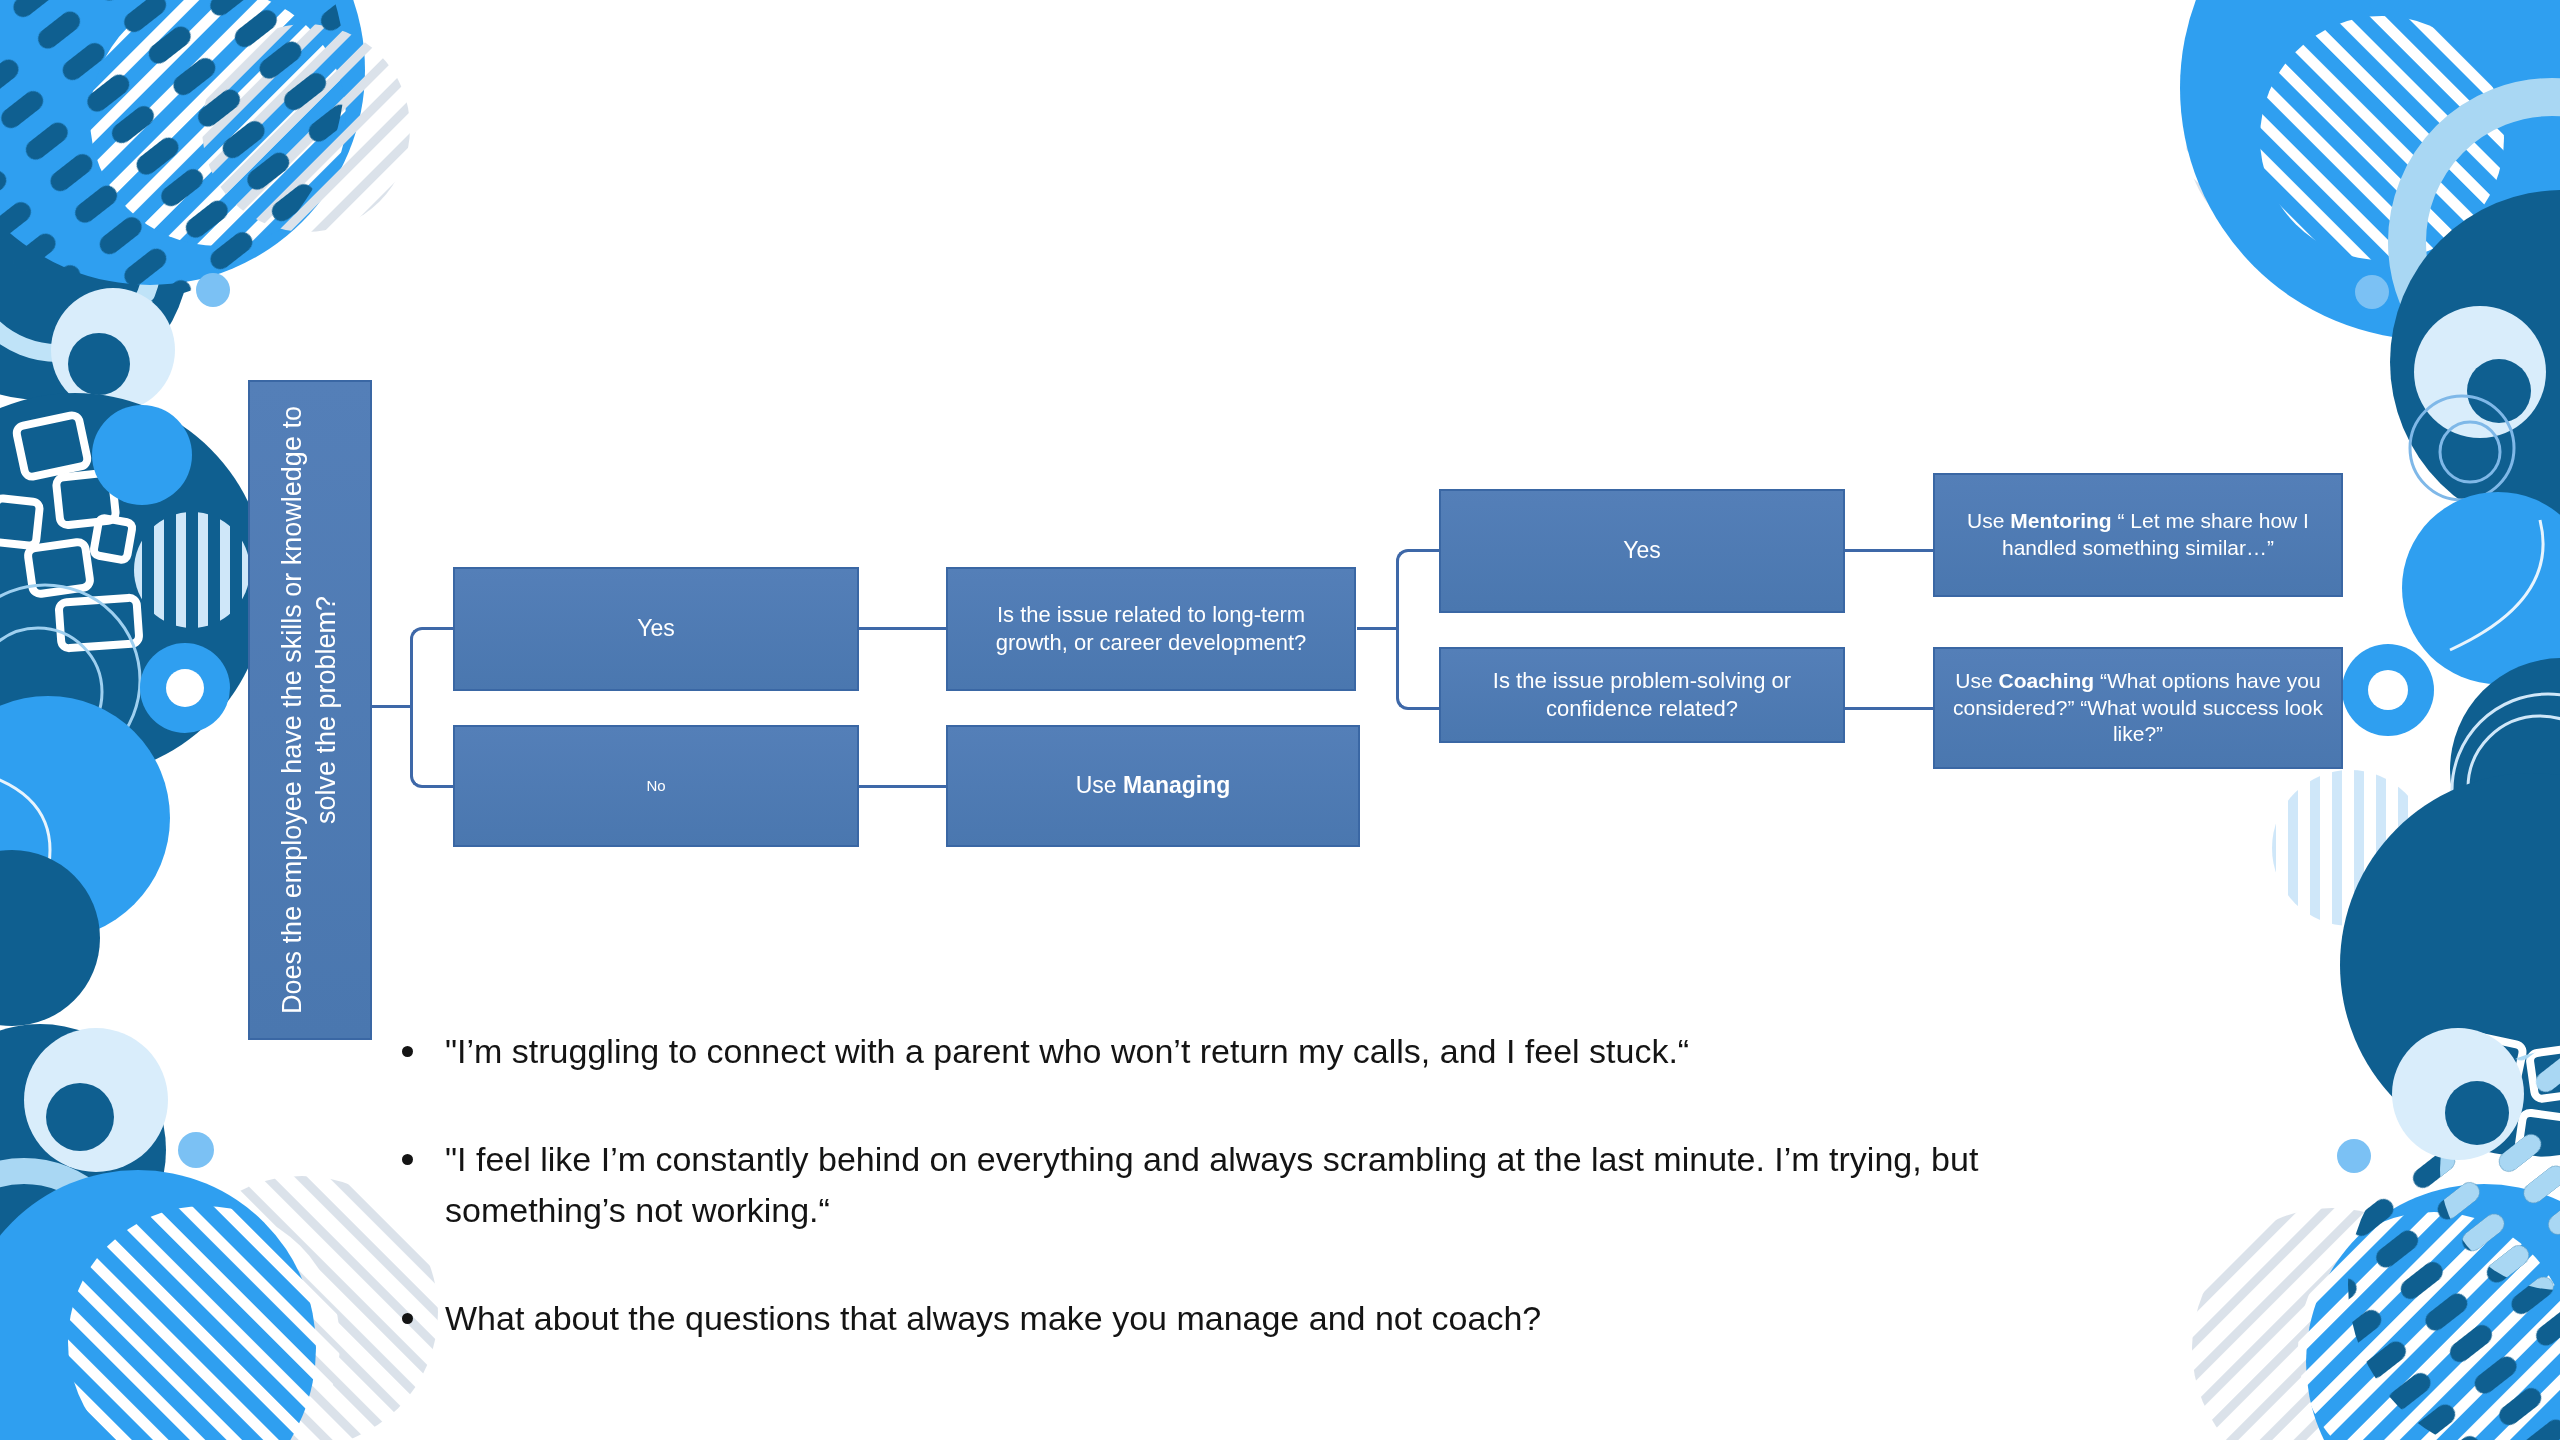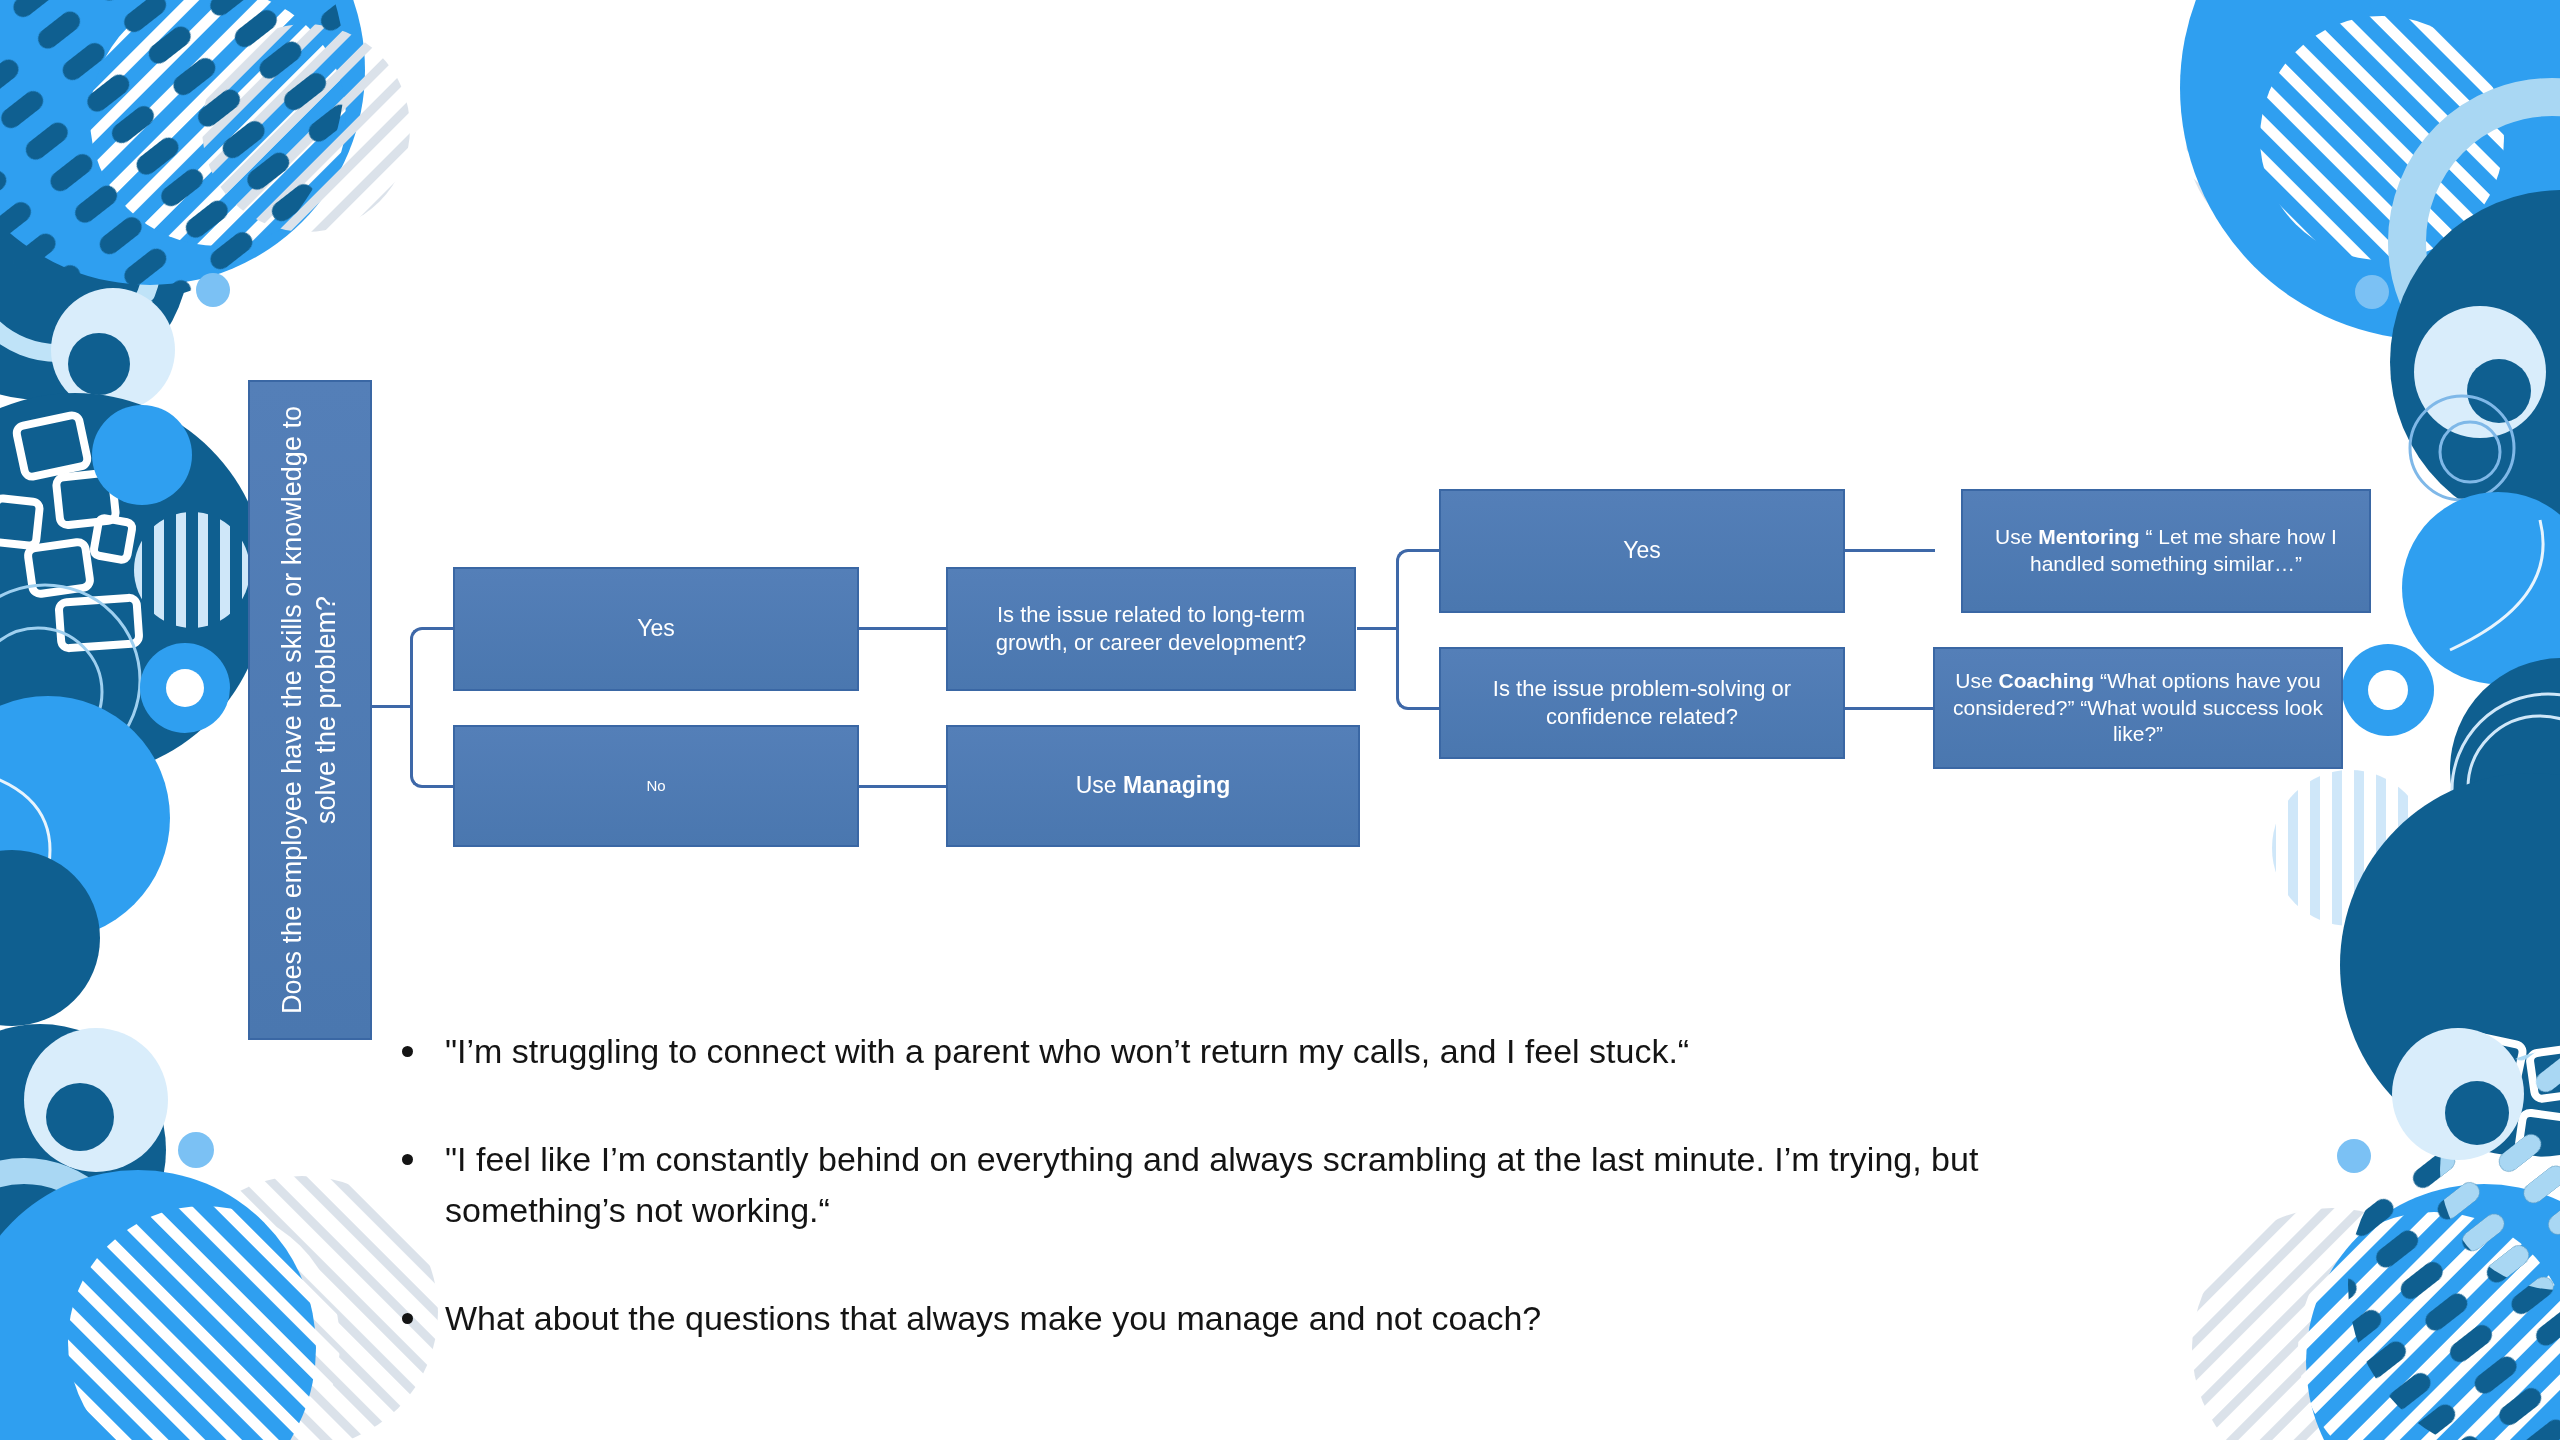--- a/index.html
+++ b/index.html
@@ -210,23 +210,23 @@
   <div class="fbox" style="left:453px;top:725px;width:406px;height:122px;font-size:15px;"><span>No</span></div>
 
   <div class="fbox" style="left:946px;top:567px;width:410px;height:124px;font-size:22px;padding:0 14px;"><span>Is the issue related to long-term growth, or career development?</span></div>
 
   <div class="fbox" style="left:946px;top:725px;width:414px;height:122px;font-size:23px;">
     <span><span>Use </span><span class="b">Managing</span><span></span></span>
   </div>
 
   <div class="fbox" style="left:1439px;top:489px;width:406px;height:124px;font-size:23px;"><span>Yes</span></div>
 
-  <div class="fbox" style="left:1439px;top:647px;width:406px;height:112px;font-size:22px;padding:0 12px;"><span>Is the issue problem-solving or confidence related?</span></div>
-
-  <div class="fbox" style="left:1933px;top:489px;width:410px;height:124px;font-size:21px;padding:0 10px;margin-left:28px;">
+  <div class="fbox" style="left:1439px;top:647px;width:406px;height:96px;font-size:22px;padding:0 12px;"><span>Is the issue problem-solving or confidence related?</span></div>
+
+  <div class="fbox" style="left:1933px;top:473px;width:410px;height:124px;font-size:21px;padding:0 10px;">
     <span><span>Use </span><span class="b">Mentoring</span><span> “ Let me share how I handled something similar…”</span></span>
   </div>
 
   <div class="fbox" style="left:1933px;top:647px;width:410px;height:122px;font-size:21px;padding:0 8px;">
     <span><span>Use </span><span class="b">Coaching</span><span> “What options have you considered?” “What would success look like?”</span></span>
   </div>
 
   <div class="bullets">
     <div class="li">"I’m struggling to connect with a parent who won’t return my calls, and I feel stuck.“</div>
     <div class="li">"I feel like I’m constantly behind on everything and always scrambling at the last minute. I’m trying, but something’s not working.“</div>

